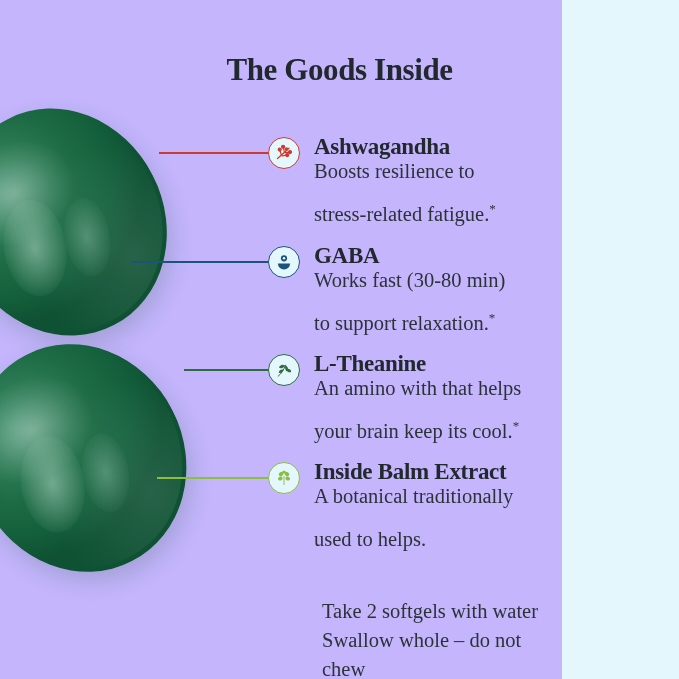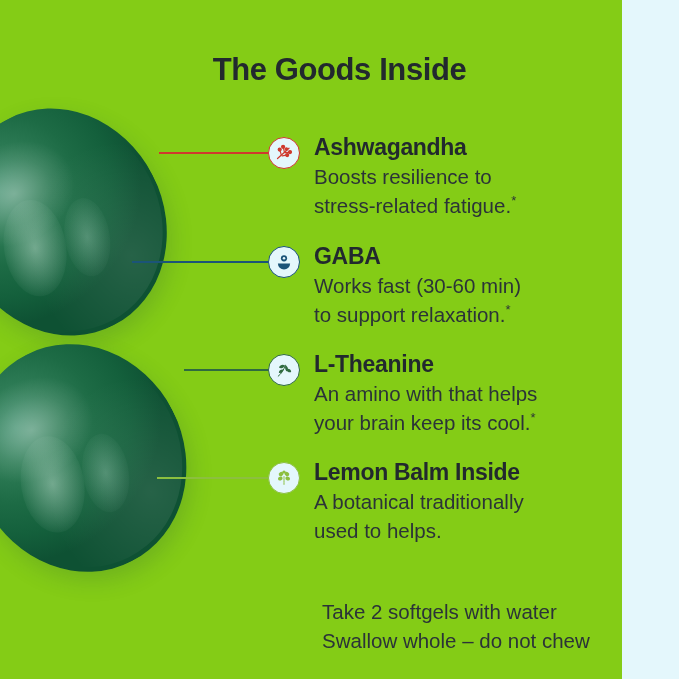--- a/index.html
+++ b/index.html
@@ -8,24 +8,25 @@
   }
   body {
     width: 679px;
     height: 679px;
     overflow: hidden;
     font-family: "Liberation Sans", sans-serif;
     background: #e4f7fc;
   }
   #canvas {
     position: relative;
-    width: 622px;
+    width: 562px;
     height: 679px;
-    background: #84cc16;
+    background: #c4b5fd;
     overflow: hidden;
+    font-family: Liberation Serif, serif;
   }
 
   
   #title {
     position: absolute;
     left: 0;
     top: 52px;
     width: 679px;
     text-align: center;
     font-size: 31px;
@@ -124,23 +125,23 @@
     font-size: 23px;
     font-weight: bold;
     letter-spacing: -0.3px;
     color: #22292e;
     white-space: nowrap;
     text-align: center;
   }
   .ing-desc {
     position: absolute;
     left: 46px;
-    top: 28px;
+    top: 16px;
     font-size: 20.5px;
-    line-height: 24px;
+    line-height: 37px;
     color: #2b3338;
     white-space: pre-line;
   }
   .ing-desc .star {
     font-size: 13px;
     vertical-align: super;
   }
 
   
   #footer {
@@ -202,21 +203,21 @@
     <div class="badge" style="border-color:#1b5478;">
       <svg width="20" height="20" viewBox="0 0 20 20">
         <g fill="#1b5478">
           <circle cx="10" cy="6.3" r="3.1"></circle>
           <circle cx="10" cy="6.3" r="1.25" fill="#e4f7fc"></circle>
           <path d="M3.9 11.4 H16.1 A6.1 6.1 0 0 1 3.9 11.4 Z"></path>
         </g>
       </svg>
     </div>
     <div class="ing-name">GABA</div>
-    <div class="ing-desc"><span>Works fast (30-60 min)
+    <div class="ing-desc"><span>Works fast (30-80 min)
 to support relaxation.</span><span class="star">*</span></div>
   </div>
 
   <div class="ingredient" style="top:354px;">
     <div class="badge" style="border-color:#2f6b40;">
       <svg width="20" height="20" viewBox="0 0 20 20">
         <g fill="#2f6b40" stroke="#2f6b40" stroke-width="1" stroke-linecap="round">
           <path d="M4.2 16.2 C7.5 13.5 10 10 11.2 5.2" fill="none"></path>
           <path d="M11.3 5.0 C13.6 6.3 14.8 9.0 13.4 11.6 C11.6 11.2 10.6 8.4 11.3 5.0 Z" stroke="none"></path>
           <path d="M10.8 5.4 C8.6 4.2 6.0 5.0 5.0 7.6 C6.6 8.9 9.4 8.2 10.8 5.4 Z" stroke="none"></path>
@@ -236,21 +237,21 @@
         <g fill="#8cbf3f" stroke="#8cbf3f" stroke-width="1" stroke-linecap="round">
           <path d="M10 16.4 C10 13.4 10 11.0 10 8.6" fill="none"></path>
           <ellipse cx="7.1" cy="6.0" rx="2.5" ry="2.0" transform="rotate(-32 7.1 6.0)" stroke="none"></ellipse>
           <ellipse cx="12.9" cy="6.0" rx="2.5" ry="2.0" transform="rotate(32 12.9 6.0)" stroke="none"></ellipse>
           <ellipse cx="6.3" cy="10.6" rx="2.4" ry="1.9" transform="rotate(-18 6.3 10.6)" stroke="none"></ellipse>
           <ellipse cx="13.7" cy="10.6" rx="2.4" ry="1.9" transform="rotate(18 13.7 10.6)" stroke="none"></ellipse>
           <ellipse cx="10" cy="4.0" rx="1.7" ry="1.5" stroke="none"></ellipse>
         </g>
       </svg>
     </div>
-    <div class="ing-name">Lemon Balm Inside</div>
+    <div class="ing-name">Inside Balm Extract</div>
     <div class="ing-desc"><span>A botanical traditionally
 used to helps.</span><span class="star"></span></div>
   </div>
 
   <div id="footer">Take 2 softgels with water
 Swallow whole – do not chew</div>
 
 </div>
 
 </body></html>

